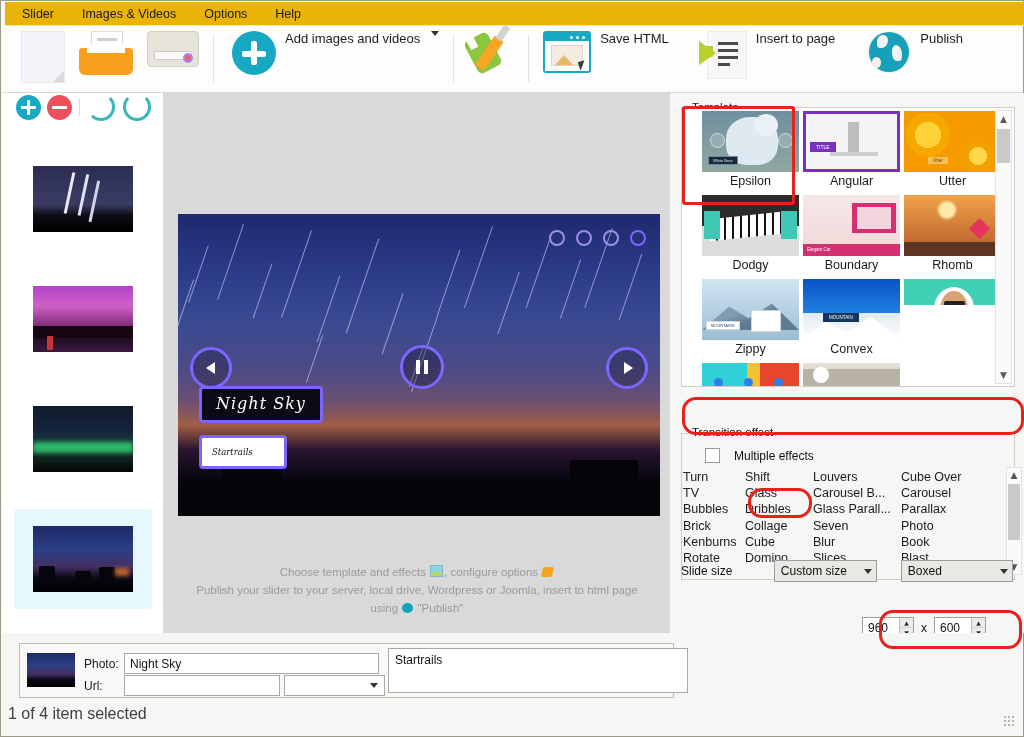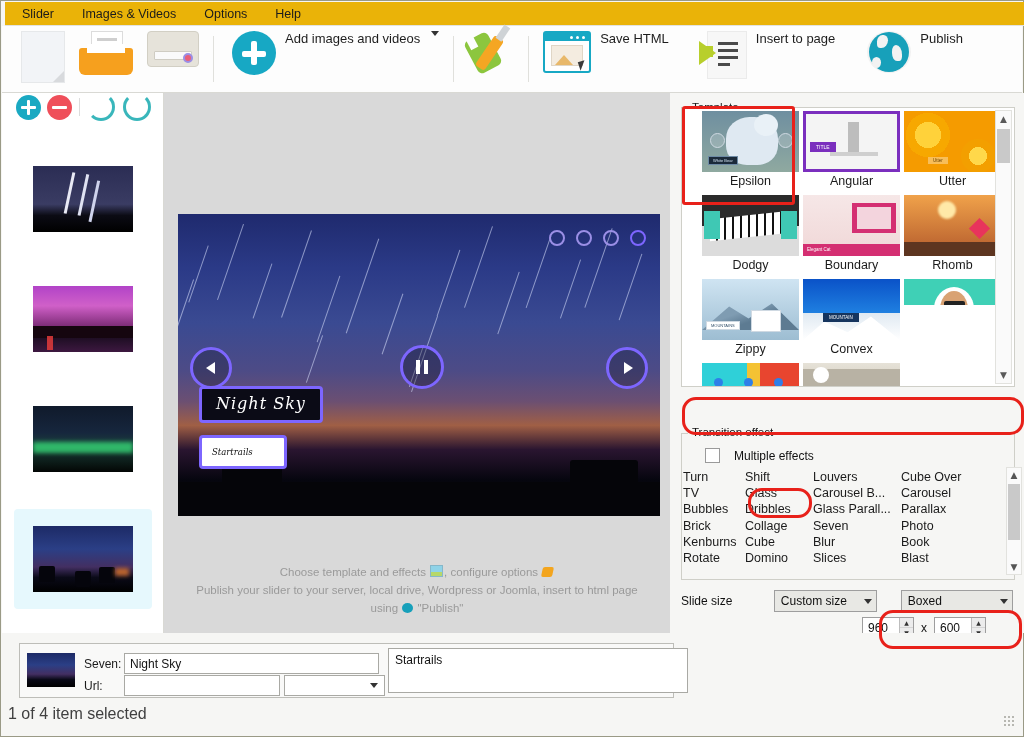--- a/index.html
+++ b/index.html
@@ -244,21 +244,21 @@
   .cbx{width:13px;height:13px;border:1px solid #9a9a9a;background:#fff;}
   .mechk span{margin-left:14px;font-size:12px;}
   .eflist{position:absolute;left:12px;top:376px;width:308px;height:104px;overflow:hidden;}
   .efcol{float:left;}
   .efitem{font-size:12.5px;line-height:16.2px;color:#1b1b1b;white-space:nowrap;padding-left:1px;}
   .escroll{position:absolute;right:2px;top:374px;width:14px;height:106px;background:#fafafa;border:1px solid #e2e2de;}
   .escroll .up,.escroll .dn{position:absolute;left:0;right:0;height:14px;display:flex;align-items:center;justify-content:center;font-size:9px;color:#555;}
   .escroll .up{top:0;} .escroll .dn{bottom:0;}
   .escroll .bar{position:absolute;left:1px;right:1px;top:16px;height:56px;background:#c9c9c9;}
   
-  .ssrow{position:absolute;left:11px;top:498px;width:332px;height:20px;display:flex;align-items:center;gap:20px;}
+  .ssrow{position:absolute;left:11px;top:468px;width:332px;height:20px;display:flex;align-items:center;gap:20px;}
   .sslabel{font-size:12px;width:80px;}
   .ddl{height:22px;border:1px solid #9e9e9e;background:#e8e8e4;display:flex;align-items:center;justify-content:space-between;padding:0 4px 0 6px;box-sizing:border-box;font-size:12px;}
   .ddl.one{width:112px;}
   .ddl.two{width:122px;margin-left:4px;}
   .dimrow{position:absolute;left:192px;top:524px;display:flex;align-items:center;}
   .dimbox{width:52px;height:22px;border:1px solid #9e9e9e;background:#fff;display:flex;align-items:center;box-sizing:border-box;}
   .dimbox .v{flex:1;font-size:12px;padding-left:5px;}
   .xsep{margin:0 7px;font-size:12px;}
   .morebtn{
     position:absolute;left:11px;top:556px;width:332px;height:50px;background:#ededeb;border:1px solid #d2d2cc;
@@ -631,21 +631,21 @@
 
     <div class="morebtn">
       <span class="mi-pic"></span>
       <span class="mlbl">More settings</span>
     </div>
   </div>
 
   <div class="bottom">
     <div class="infobox">
       <div class="ib-thumb th4"></div>
-      <span class="ib-lbl" style="left:64px;top:13px;">Seven:</span>
+      <span class="ib-lbl" style="left:64px;top:13px;">Photo:</span>
       <div class="ib-inp" style="left:104px;top:9px;width:255px;">Night Sky</div>
       <span class="ib-lbl" style="left:64px;top:35px;">Url:</span>
       <div class="ib-inp" style="left:104px;top:31px;width:156px;"></div>
       <div class="ib-dd" style="left:264px;top:31px;">
         <span class="caret-dn" style="margin-left:0"></span>
       </div>
       <div class="descbox">Startrails</div>
     </div>
     <div class="statusbar">1 of 4 item selected</div>
     <div class="rsz"></div>

